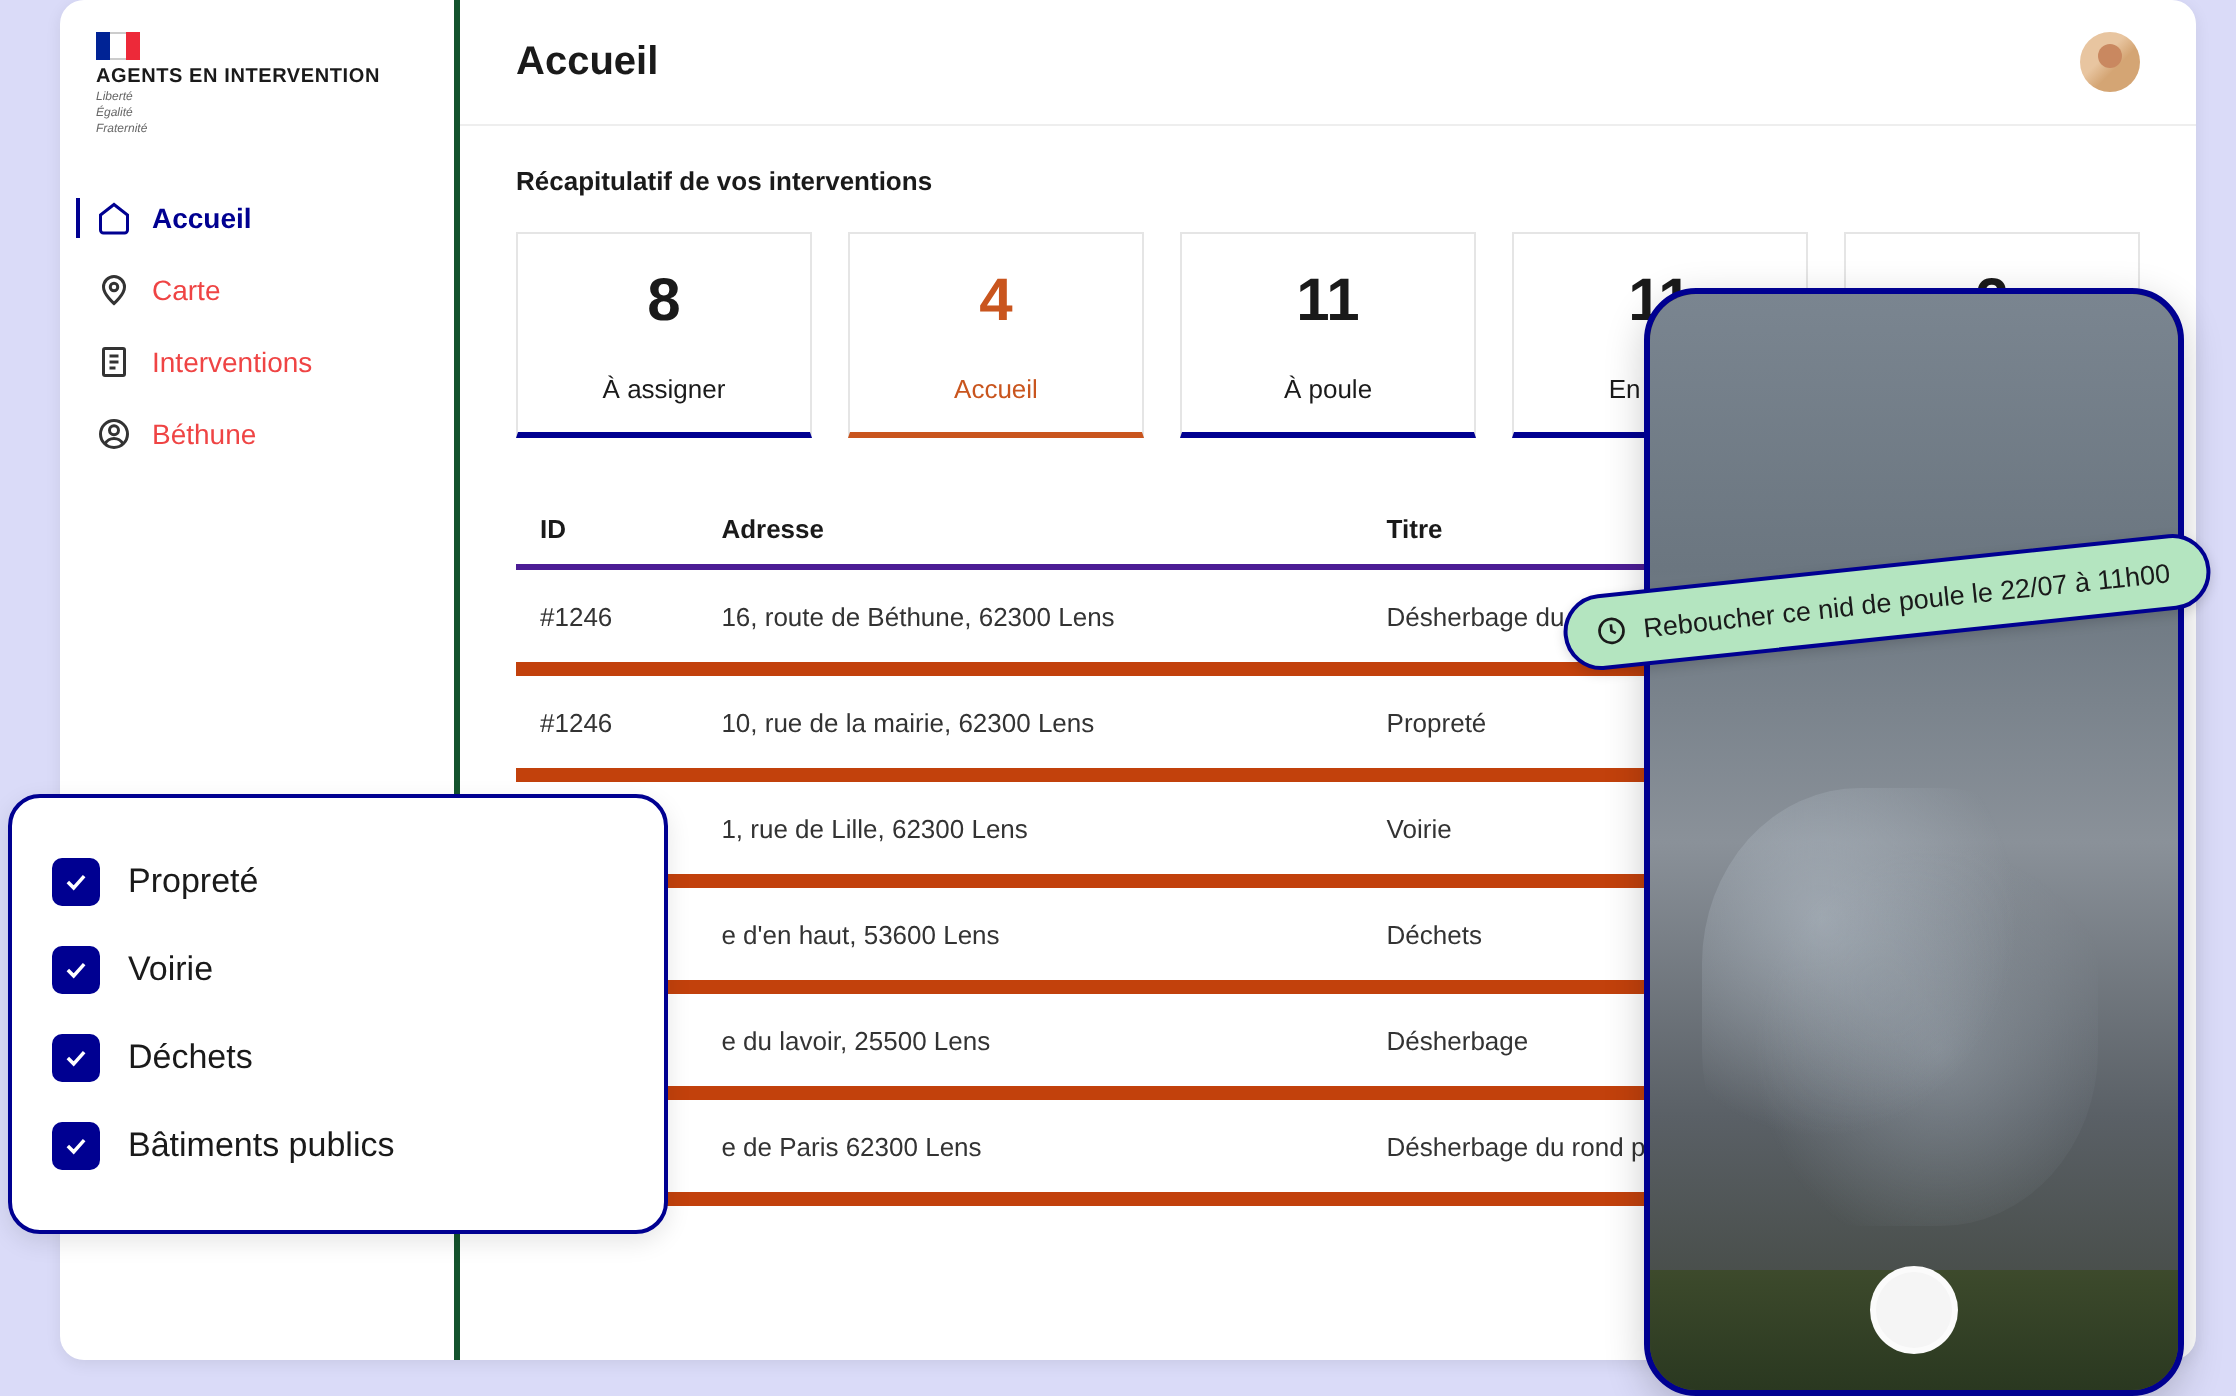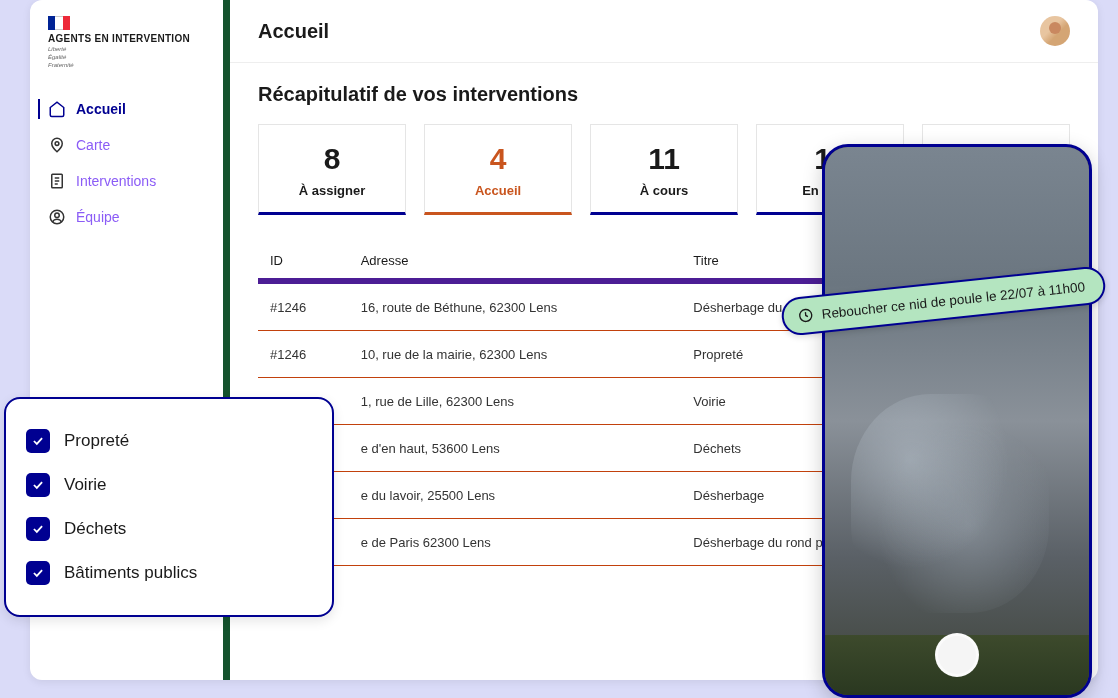--- a/index.html
+++ b/index.html
@@ -18,21 +18,21 @@
   width: 1068px;
   height: 680px;
   background: #fff;
   border-radius: 12px;
   overflow: hidden;
   display: flex;
   box-shadow: 0 2px 8px rgba(0,0,0,0.08);
 }
 .sidebar {
   width: 200px;
-  border-right: 7px solid #14532d;
+  border-right: 3px solid #14532d;
   padding: 12px 0;
 }
 .logo-block {
   padding: 4px 18px 14px 18px;
 }
 .logo-flag {
   width: 22px; height: 14px;
   display: flex;
   margin-bottom: 3px;
 }
@@ -40,21 +40,21 @@
 .logo-flag .b { background: #002395; }
 .logo-flag .w { background: #fff; border-top:1px solid #ccc; border-bottom:1px solid #ccc; }
 .logo-flag .r { background: #ed2939; }
 .logo-title { font-size: 10px; font-weight: 700; letter-spacing: 0.3px; color: #1a1a1a; }
 .logo-motto { font-size: 6px; color: #666; font-style: italic; line-height: 1.3; margin-top: 2px; }
 .nav { margin-top: 8px; }
 .nav-item {
   display: flex; align-items: center;
   padding: 9px 18px;
   font-size: 14px;
-  color: #8b5cf6;
+  color: #ef4444;
   cursor: pointer;
   gap: 10px;
 }
 .nav-item.active {
   color: #000091;
   font-weight: 600;
   position: relative;
 }
 .nav-item.active::before {
   content: "";
@@ -79,48 +79,48 @@
 }
 .avatar::after {
   content: "";
   position: absolute;
   top: 6px; left: 9px;
   width: 12px; height: 12px;
   background: #c98860;
   border-radius: 50%;
 }
 .content { padding: 20px 28px; flex: 1; overflow: auto; }
-.section-title { font-size: 20px; font-weight: 700; color: #1a1a1a; margin-bottom: 18px; }
+.section-title { font-size: 13px; font-weight: 700; color: #1a1a1a; margin-bottom: 18px; }
 .stat-row { display: flex; gap: 18px; margin-bottom: 28px; }
 .stat-card {
   flex: 1;
   border: 1px solid #e5e5e5;
   border-bottom: 3px solid #000091;
   padding: 16px 12px 14px;
   text-align: center;
   background: #fff;
 }
 .stat-card.urgentes { border-bottom-color: #c9551e; }
 .stat-card.urgentes .stat-num, .stat-card.urgentes .stat-label { color: #c9551e; }
 .stat-num { font-size: 30px; font-weight: 700; color: #1a1a1a; line-height: 1.2; }
-.stat-label { font-size: 13px; font-weight: 700; color: #1a1a1a; margin-top: 6px; }
+.stat-label { font-size: 13px; font-weight: 400; color: #1a1a1a; margin-top: 18px; }
 .table { width: 100%; border-collapse: collapse; }
 .table th {
   text-align: left;
   padding: 10px 12px;
   font-size: 13px;
-  font-weight: 400;
+  font-weight: 700;
   color: #1a1a1a;
-  border-bottom: 6px solid #4c1d95;
+  border-bottom: 3px solid #4c1d95;
 }
 .table td {
   padding: 14px 12px;
   font-size: 13px;
   color: #333;
-  border-bottom: 1px solid #c2410c;
+  border-bottom: 7px solid #c2410c;
 }
 .badge {
   display: inline-block;
   background: #000091;
   color: #fff;
   font-size: 11px;
   font-weight: 500;
   padding: 3px 12px;
   border-radius: 12px;
 }
@@ -263,21 +263,21 @@
         <span>Interventions</span>
       </div>
       <div class="nav-item">
         <span class="icon">
           <svg width="18" height="18" viewBox="0 0 24 24" fill="none" stroke="#333" stroke-width="2">
               <circle cx="12" cy="12" r="9"></circle>
               <circle cx="12" cy="9.5" r="3"></circle>
               <path d="M6 19c1-3 4-4 6-4s5 1 6 4"></path>
             </svg>
         </span>
-        <span>Équipe</span>
+        <span>Béthune</span>
       </div>
     </nav>
   </aside>
 
   <div class="main">
     <div class="topbar">
       <h1 class="page-title">Accueil</h1>
       <div class="avatar"></div>
     </div>
     <div class="content">
@@ -286,21 +286,21 @@
         <div class="stat-card">
           <div class="stat-num">8</div>
           <div class="stat-label">À assigner</div>
         </div>
         <div class="stat-card urgentes">
           <div class="stat-num">4</div>
           <div class="stat-label">Accueil</div>
         </div>
         <div class="stat-card">
           <div class="stat-num">11</div>
-          <div class="stat-label">À cours</div>
+          <div class="stat-label">À poule</div>
         </div>
         <div class="stat-card">
           <div class="stat-num">11</div>
           <div class="stat-label">En cours</div>
         </div>
         <div class="stat-card">
           <div class="stat-num">2</div>
           <div class="stat-label"></div>
         </div>
       </div>

